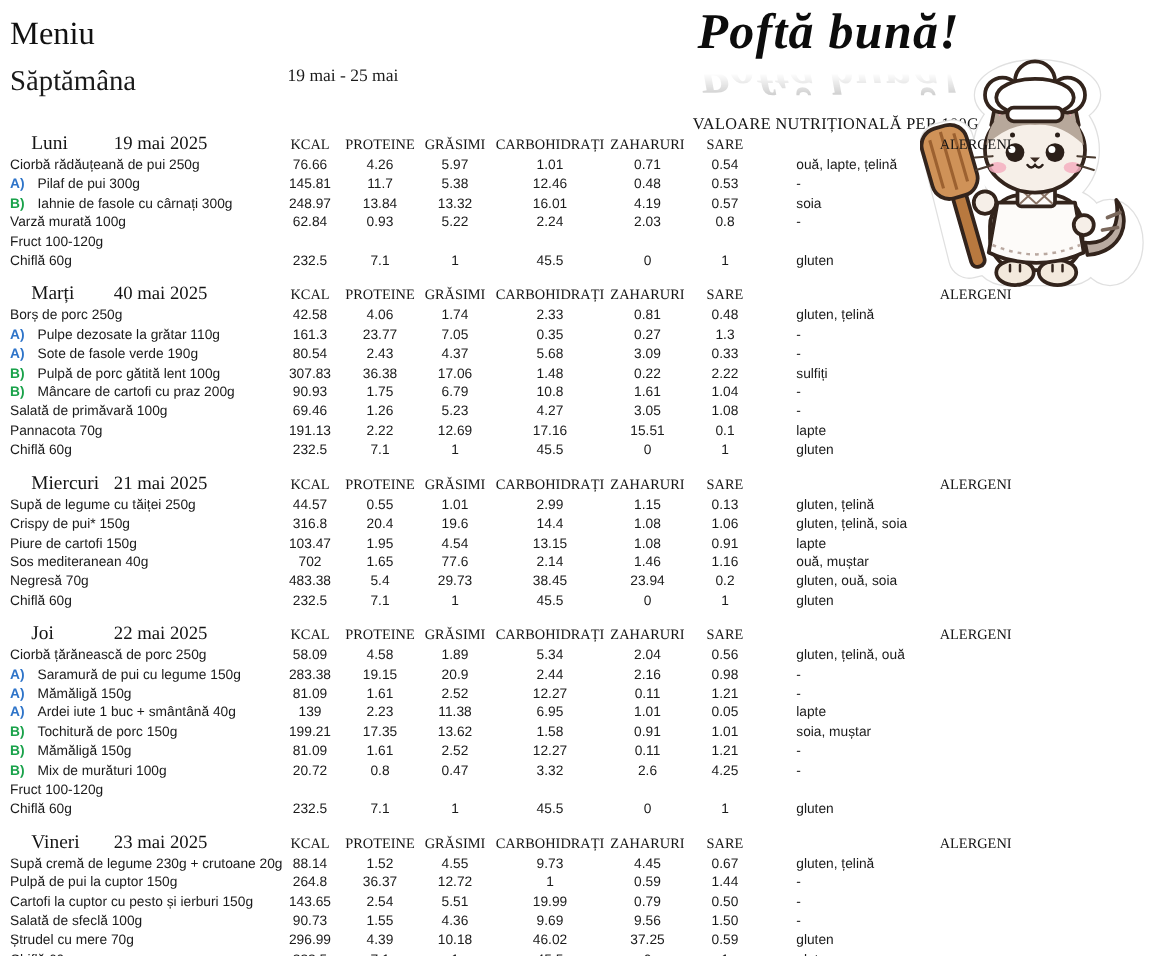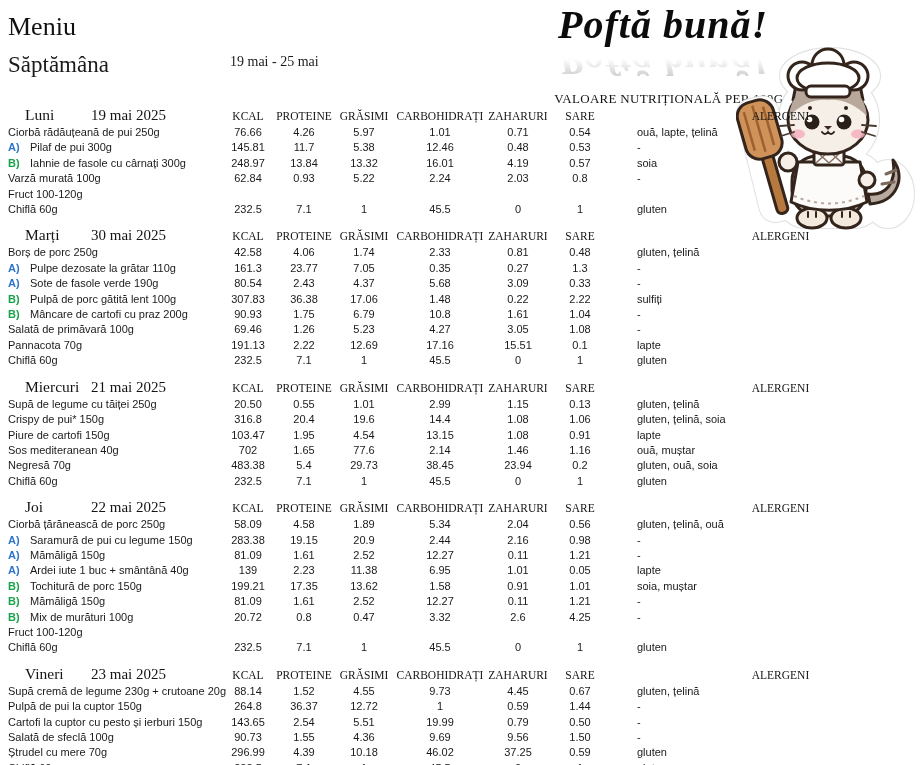--- a/index.html
+++ b/index.html
@@ -235,21 +235,21 @@
         <div class="num">7.1</div>
         <div class="num">1</div>
         <div class="num">45.5</div>
         <div class="num">0</div>
         <div class="num">1</div>
         <div class="alerg">gluten</div>
       </div>
     </section>
     <section class="day">
       <div class="grid hdr">
-        <div class="daycell"><span class="day-name">Marți</span><span class="day-date">30 mai 2025</span></div>
+        <div class="daycell"><span class="day-name">Marți</span><span class="day-date">40 mai 2025</span></div>
         <div class="col-h">KCAL</div>
         <div class="col-h">PROTEINE</div>
         <div class="col-h">GRĂSIMI</div>
         <div class="col-h">CARBOHIDRAȚI</div>
         <div class="col-h">ZAHARURI</div>
         <div class="col-h">SARE</div>
         <div class="col-h alerg-h">ALERGENI</div>
       </div>
       <div class="grid row">
         <div class="item"><span class="item-text">Borș de porc 250g</span></div>
@@ -338,21 +338,21 @@
         <div class="col-h">KCAL</div>
         <div class="col-h">PROTEINE</div>
         <div class="col-h">GRĂSIMI</div>
         <div class="col-h">CARBOHIDRAȚI</div>
         <div class="col-h">ZAHARURI</div>
         <div class="col-h">SARE</div>
         <div class="col-h alerg-h">ALERGENI</div>
       </div>
       <div class="grid row">
         <div class="item"><span class="item-text">Supă de legume cu tăiței 250g</span></div>
-        <div class="num">20.50</div>
+        <div class="num">44.57</div>
         <div class="num">0.55</div>
         <div class="num">1.01</div>
         <div class="num">2.99</div>
         <div class="num">1.15</div>
         <div class="num">0.13</div>
         <div class="alerg">gluten, țelină</div>
       </div>
       <div class="grid row">
         <div class="item"><span class="item-text">Crispy de pui* 150g</span></div>
         <div class="num">316.8</div>

